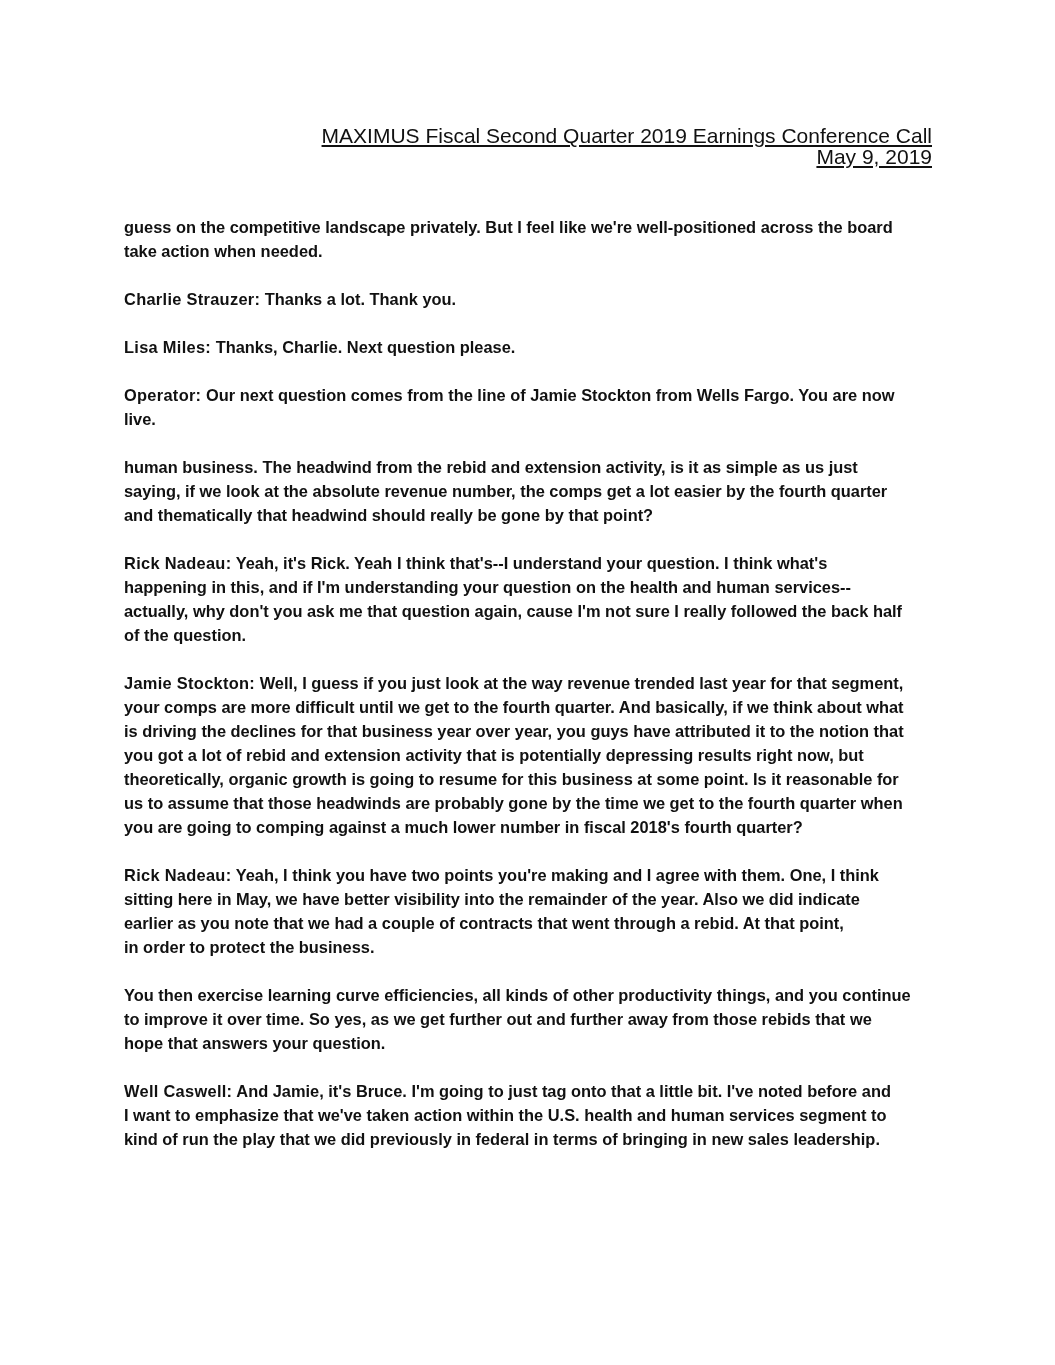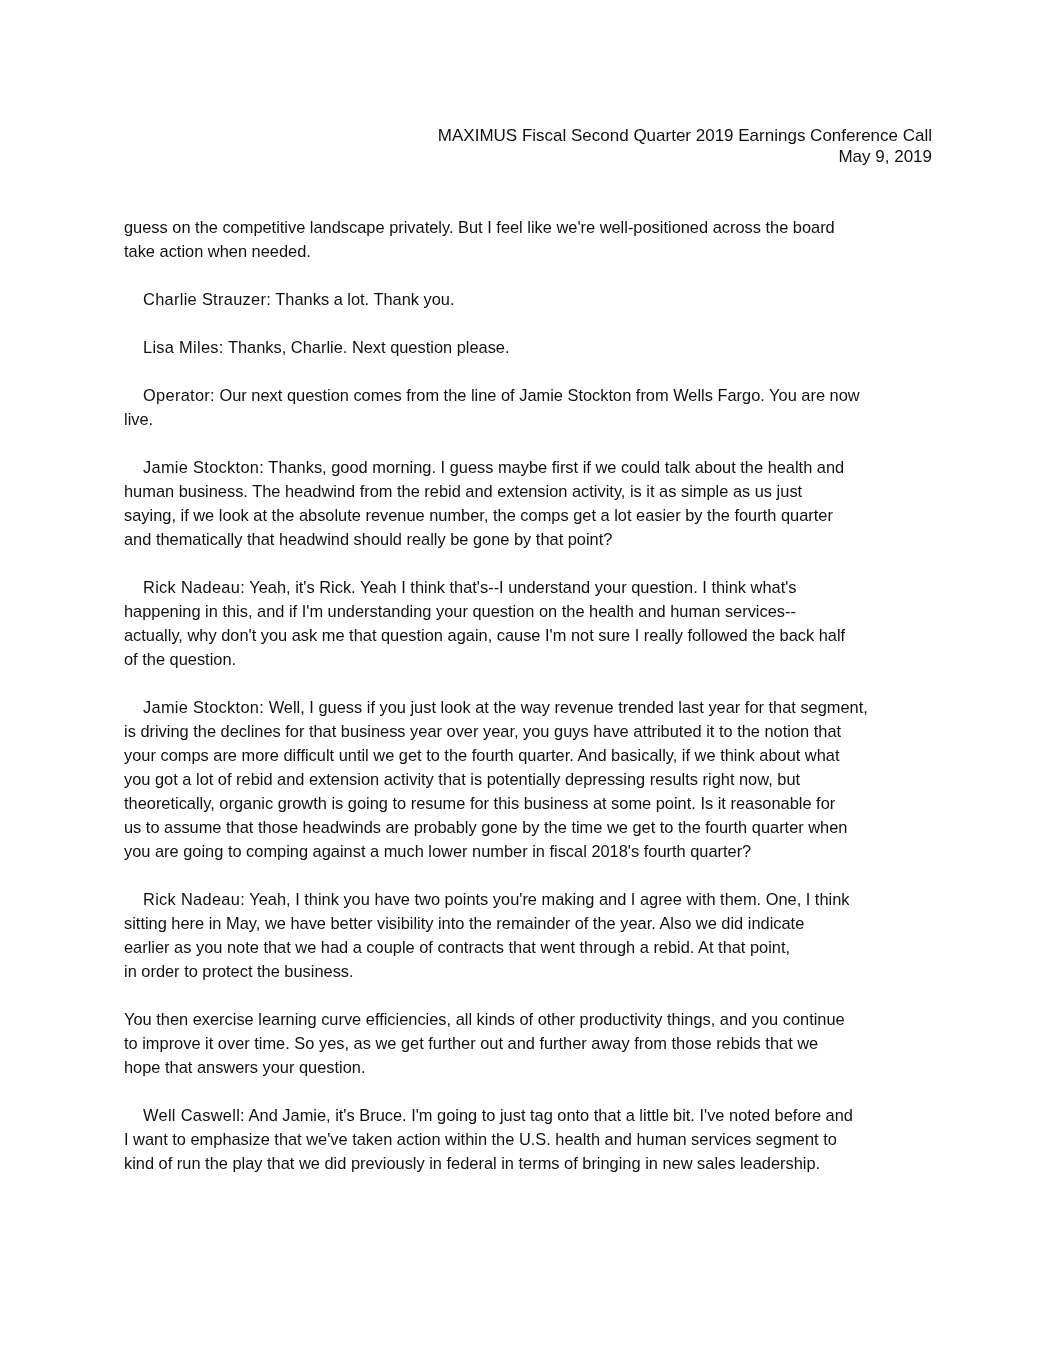--- a/index.html
+++ b/index.html
@@ -2,30 +2,30 @@
 <html><head>
   <meta charset="utf-8">
   <style>
     html, body { margin: 0; padding: 0; background: #ffffff; }
     body {
       width: 1055px; height: 1365px; position: relative; overflow: hidden;
       font-family: "Liberation Sans", sans-serif; color: #111111;
     }
     .header {
       position: absolute; right: 123px; top: 125px; text-align: right;
-      font-size: 17px; line-height: 21px;
+      font-size: 21px; line-height: 21px; text-decoration: underline;
     }
     .header div { white-space: nowrap; }
     .content {
       position: absolute; left: 124px; top: 215px; width: 815px;
       font-size: 16.4px; line-height: 24px;
     }
-    .para { margin: 0 0 24px 0; }
+    .para { margin: 0 0 24px 0; font-weight: bold; }
     .para .line { display: block; white-space: nowrap; }
-    .speaker { letter-spacing: 0.3px; margin-left: 19px; }
+    .speaker { letter-spacing: 0.3px; }
   </style>
 </head>
 <body>
 
 <div class="header">
   <div>MAXIMUS Fiscal Second Quarter 2019 Earnings Conference Call</div>
   <div>May 9, 2019</div>
 </div>
 
 <div class="content" id="transcript">
@@ -37,35 +37,34 @@
       <span class="line"><span class="speaker">Charlie Strauzer:</span><span> Thanks a lot. Thank you.</span></span>
     </div>
     <div class="para">
       <span class="line"><span class="speaker">Lisa Miles:</span><span> Thanks, Charlie. Next question please.</span></span>
     </div>
     <div class="para">
       <span class="line"><span class="speaker">Operator:</span><span> Our next question comes from the line of Jamie Stockton from Wells Fargo. You are now</span></span>
       <span class="line"><span>live.</span></span>
     </div>
     <div class="para">
-      <span class="line"><span class="speaker">Jamie Stockton:</span><span> Thanks, good morning. I guess maybe first if we could talk about the health and</span></span>
       <span class="line"><span>human business. The headwind from the rebid and extension activity, is it as simple as us just</span></span>
       <span class="line"><span>saying, if we look at the absolute revenue number, the comps get a lot easier by the fourth quarter</span></span>
       <span class="line"><span>and thematically that headwind should really be gone by that point?</span></span>
     </div>
     <div class="para">
       <span class="line"><span class="speaker">Rick Nadeau:</span><span> Yeah, it's Rick. Yeah I think that's--I understand your question. I think what's</span></span>
       <span class="line"><span>happening in this, and if I'm understanding your question on the health and human services--</span></span>
       <span class="line"><span>actually, why don't you ask me that question again, cause I'm not sure I really followed the back half</span></span>
       <span class="line"><span>of the question.</span></span>
     </div>
     <div class="para">
       <span class="line"><span class="speaker">Jamie Stockton:</span><span> Well, I guess if you just look at the way revenue trended last year for that segment,</span></span>
+      <span class="line"><span>your comps are more difficult until we get to the fourth quarter. And basically, if we think about what</span></span>
       <span class="line"><span>is driving the declines for that business year over year, you guys have attributed it to the notion that</span></span>
-      <span class="line"><span>your comps are more difficult until we get to the fourth quarter. And basically, if we think about what</span></span>
       <span class="line"><span>you got a lot of rebid and extension activity that is potentially depressing results right now, but</span></span>
       <span class="line"><span>theoretically, organic growth is going to resume for this business at some point. Is it reasonable for</span></span>
       <span class="line"><span>us to assume that those headwinds are probably gone by the time we get to the fourth quarter when</span></span>
       <span class="line"><span>you are going to comping against a much lower number in fiscal 2018's fourth quarter?</span></span>
     </div>
     <div class="para">
       <span class="line"><span class="speaker">Rick Nadeau:</span><span> Yeah, I think you have two points you're making and I agree with them. One, I think</span></span>
       <span class="line"><span>sitting here in May, we have better visibility into the remainder of the year. Also we did indicate</span></span>
       <span class="line"><span>earlier as you note that we had a couple of contracts that went through a rebid. At that point,</span></span>
       <span class="line"><span>in order to protect the business.</span></span>

